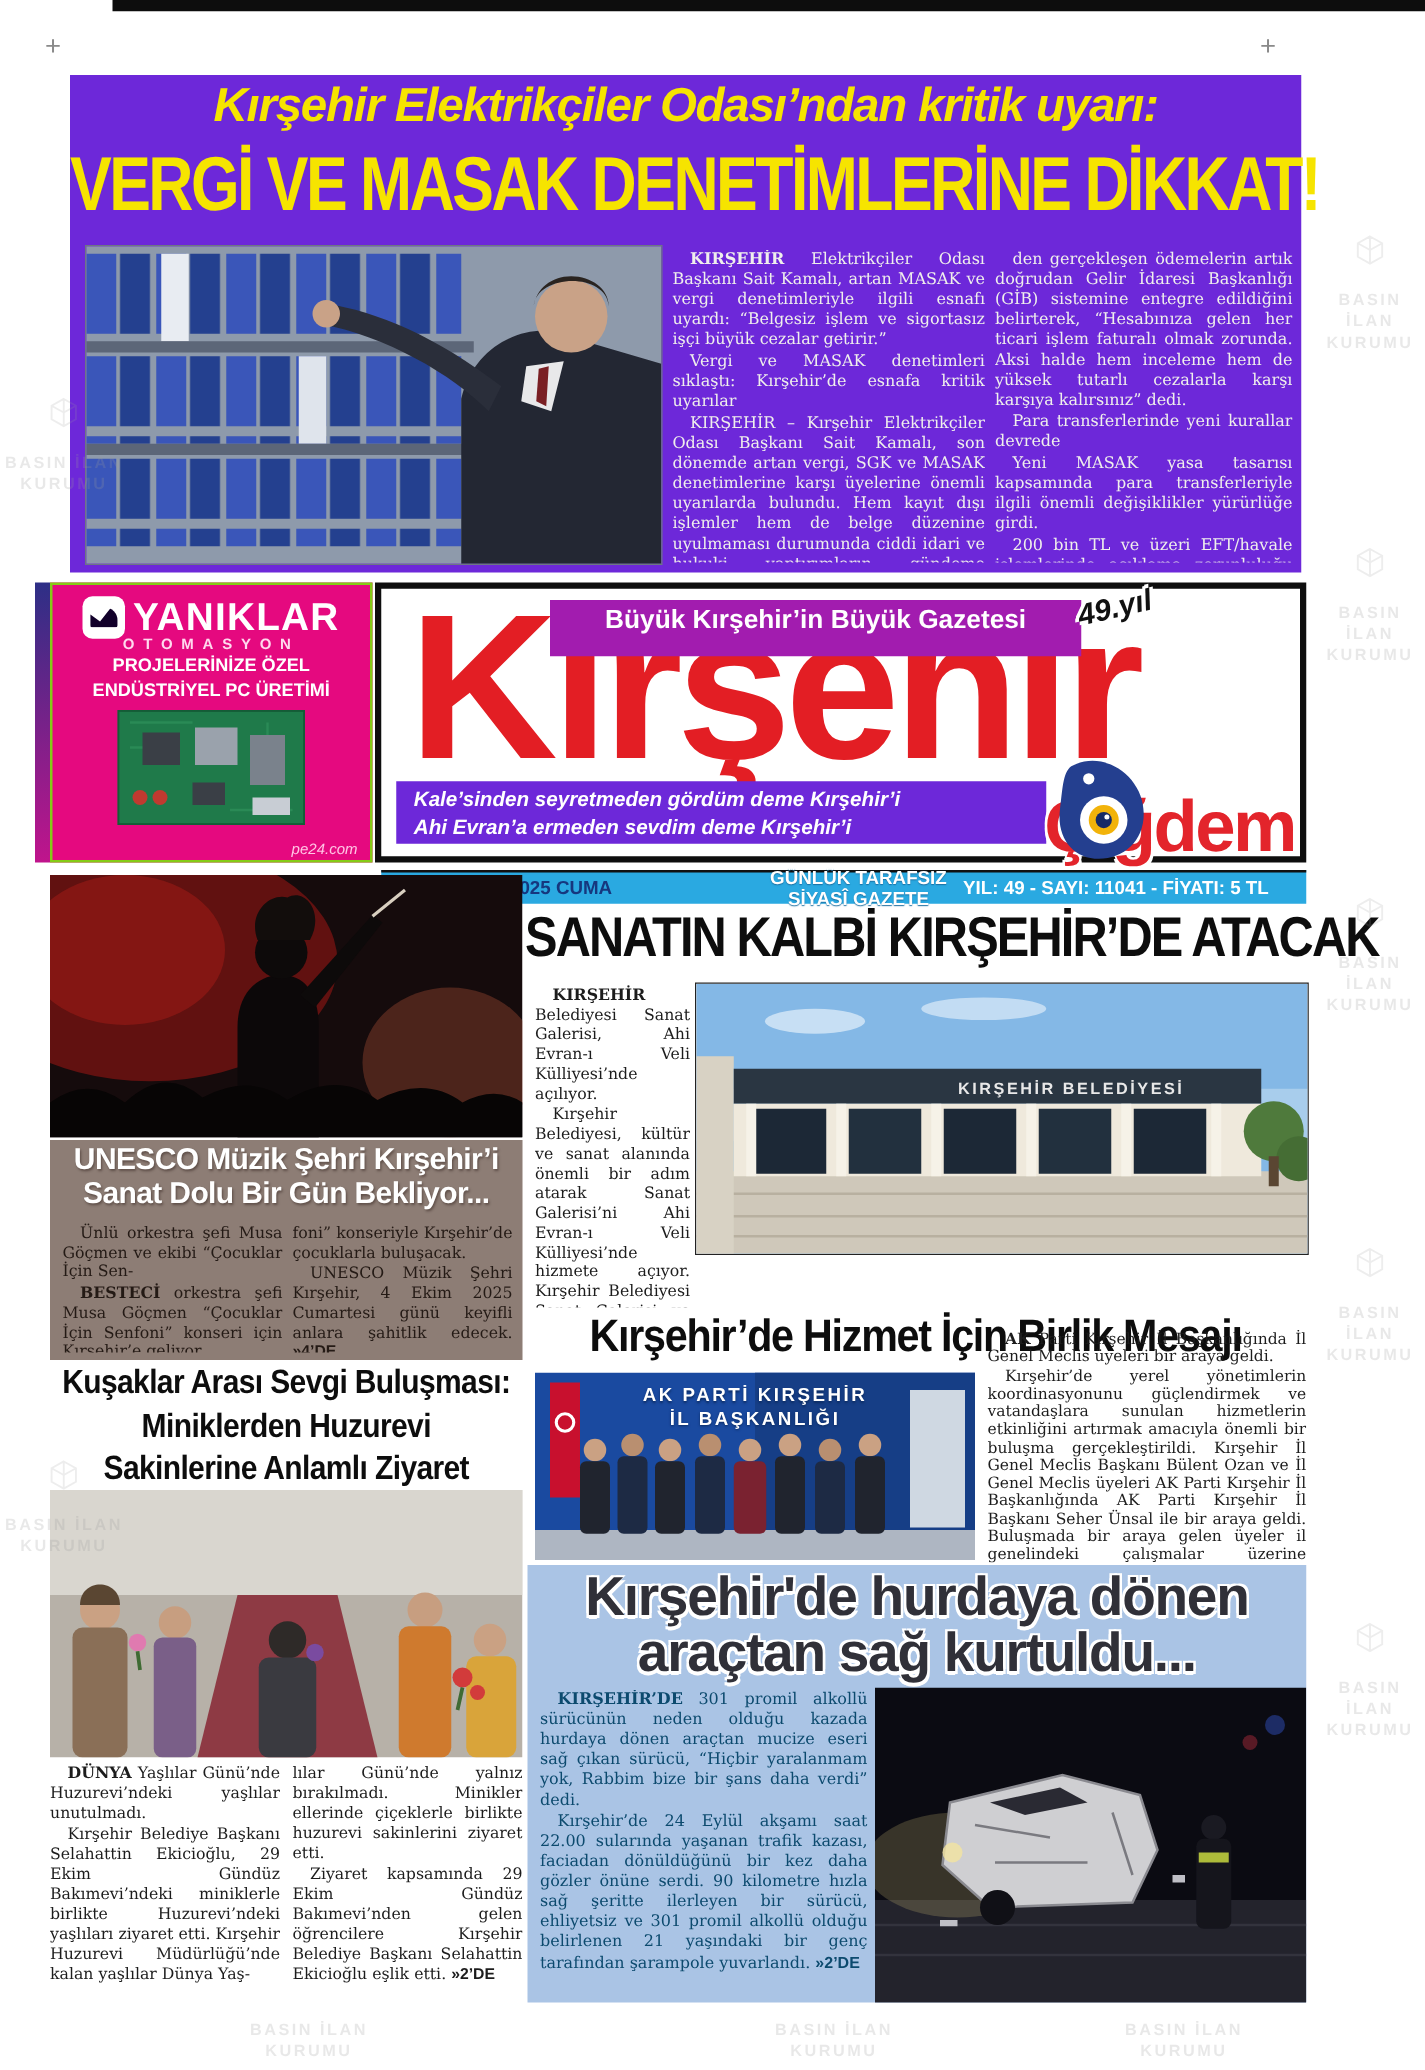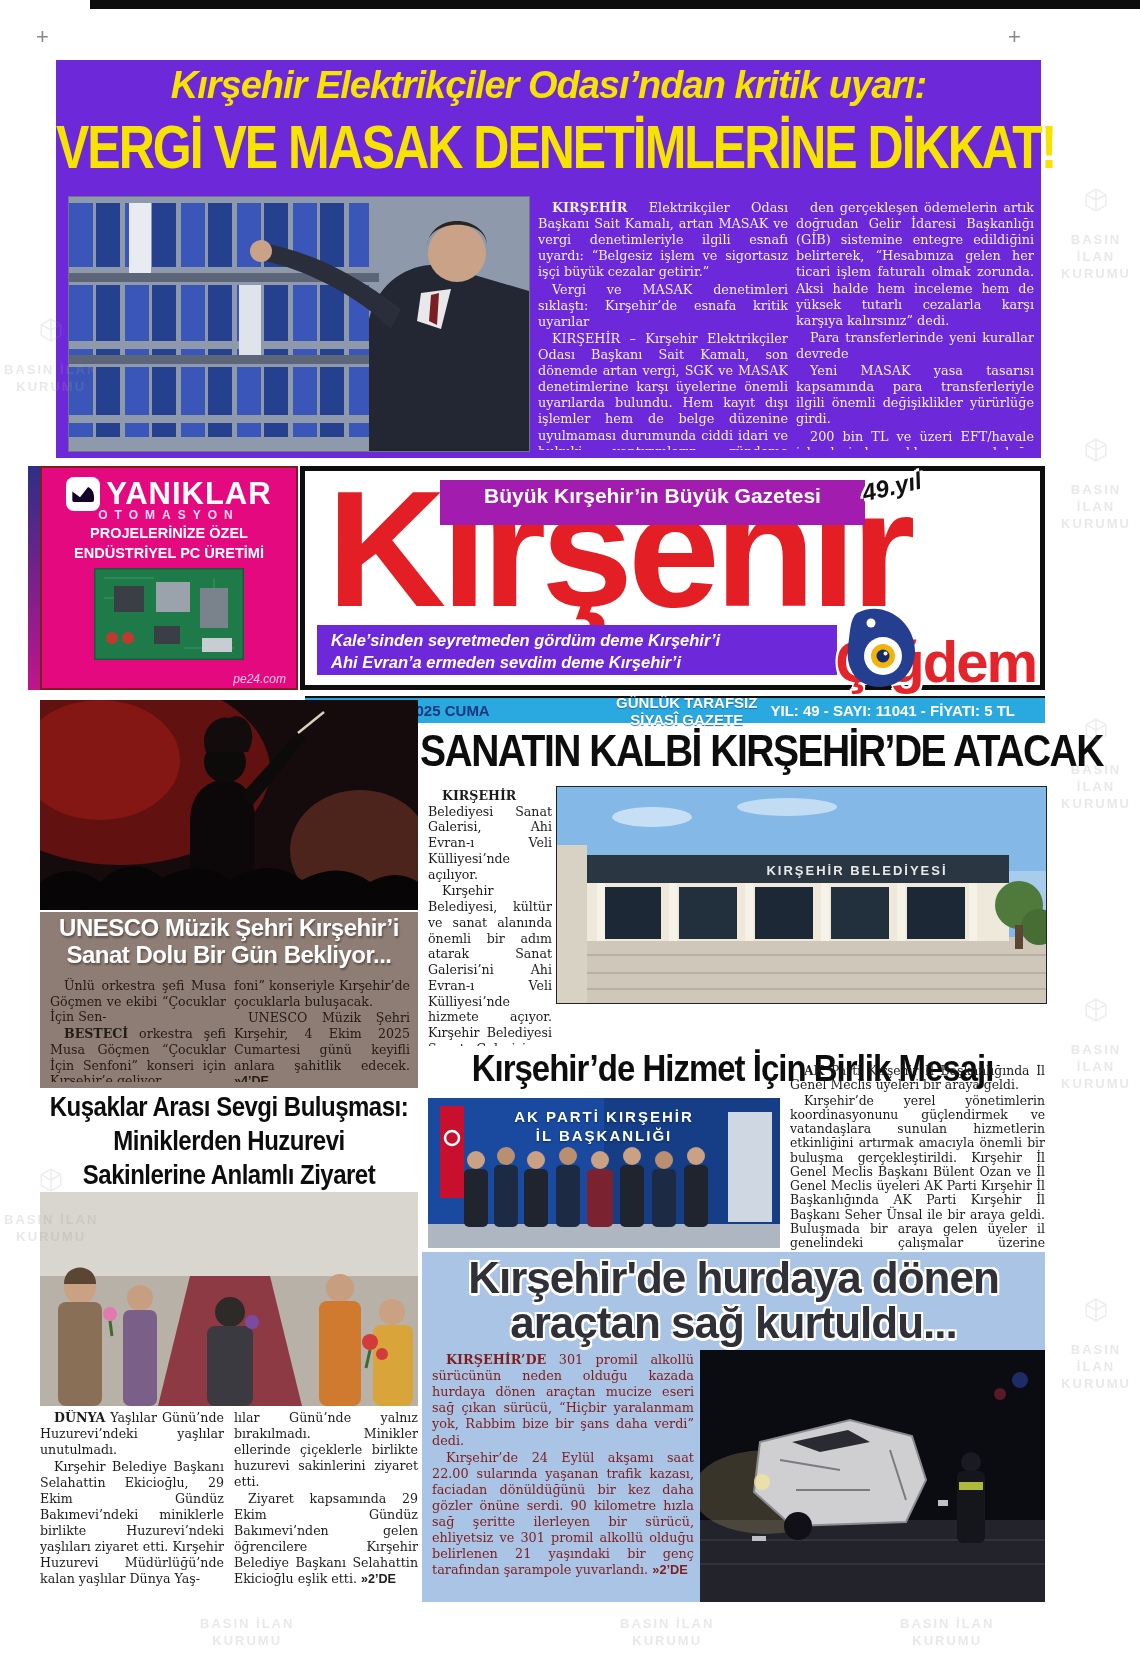--- a/index.html
+++ b/index.html
@@ -21,21 +21,21 @@
           font-size:38px;color:#f6e400;letter-spacing:-1px;}
   .mainhead{left:0;top:52px;width:100%;text-align:center;font-weight:800;font-size:50px;
             color:#f6e400;letter-spacing:-2px;transform:scaleY(1.22);transform-origin:top center;
             white-space:nowrap;}
   .topphoto{left:12px;top:136px;width:460px;height:254px;border:1px solid #6d7683;}
   .topcol{color:#f0efec;font-size:12.8px;line-height:1.26;}
   .topcol1{left:482px;top:140px;width:250px;height:250px;}
   .topcol2{left:740px;top:140px;width:238px;height:250px;}
   
   .adstrip{left:28px;top:466px;width:12px;height:224px;background:linear-gradient(#2d2f86,#c0148c);}
-  .adbox{left:40px;top:466px;width:258px;height:224px;background:#e5097f;border:2px solid #7f1d1d;
+  .adbox{left:40px;top:466px;width:258px;height:224px;background:#e5097f;border:2px solid #84cc16;
          box-sizing:border-box;color:#fff;text-align:center;}
   .adlogo{margin-top:8px;display:flex;align-items:center;justify-content:center;gap:6px;}
   .adicon{width:34px;height:34px;background:#fff;border-radius:8px;position:relative;}
   .adicon i{position:absolute;left:6px;top:9px;width:22px;height:16px;background:#12002a;
             border-radius:2px 10px 2px 2px;clip-path:polygon(0 100%,0 35%,35% 70%,75% 0,100% 20%,100% 100%);}
   .adbrand{font-size:31px;font-weight:800;letter-spacing:1px;}
   .adsub{font-size:12px;letter-spacing:7px;font-weight:700;margin-top:-4px;color:#ffd9ee;}
   .adline{font-size:14.5px;font-weight:800;line-height:1.25;margin-top:2px;}
   .adboard{margin:6px auto 0 auto;display:block;}
   .adsite{position:absolute;right:10px;bottom:2px;font-size:12px;font-style:italic;color:#ffc5e4;}
@@ -81,21 +81,21 @@
               white-space:nowrap;transform:scaleY(1.1);transform-origin:top center;}
   .akphoto{left:428px;top:1098px;width:352px;height:150px;}
   .akcap{left:428px;top:1108px;width:352px;text-align:center;color:#fff;font-weight:800;font-size:15px;
          letter-spacing:2px;line-height:1.25;text-shadow:0 1px 2px #0b2a5e;z-index:2;}
   .birlikcol{left:790px;top:1064px;width:255px;height:186px;font-size:12.4px;line-height:1.15;color:#1c1c1c;}
   .hurdaya{left:422px;top:1252px;width:623px;height:350px;background:#aac4e5;}
   .hurhead{width:100%;text-align:center;font-size:44px;line-height:1.02;letter-spacing:-1px;color:#303038;
            padding-top:4px;
            text-shadow:-2px -2px 0 #fff,2px -2px 0 #fff,-2px 2px 0 #fff,2px 2px 0 #fff,0 3px 0 #fff;}
   .hurcol{position:absolute;left:10px;top:100px;width:262px;height:244px;font-size:12.8px;line-height:1.26;
-          color:#7f1d1d;}
+          color:#0c4a6e;}
   .crash{position:absolute;left:278px;top:98px;width:345px;height:252px;}
   
   .wm{position:absolute;color:#9a9a9a;opacity:.22;font-weight:800;font-size:13px;letter-spacing:2px;
       white-space:pre-line;text-align:center;pointer-events:none;z-index:40;line-height:1.3;}
   .wm svg{display:block;margin:0 auto 2px auto;opacity:.8;}
 </style>
 </head>
 <body>
 
 <div class="page">

